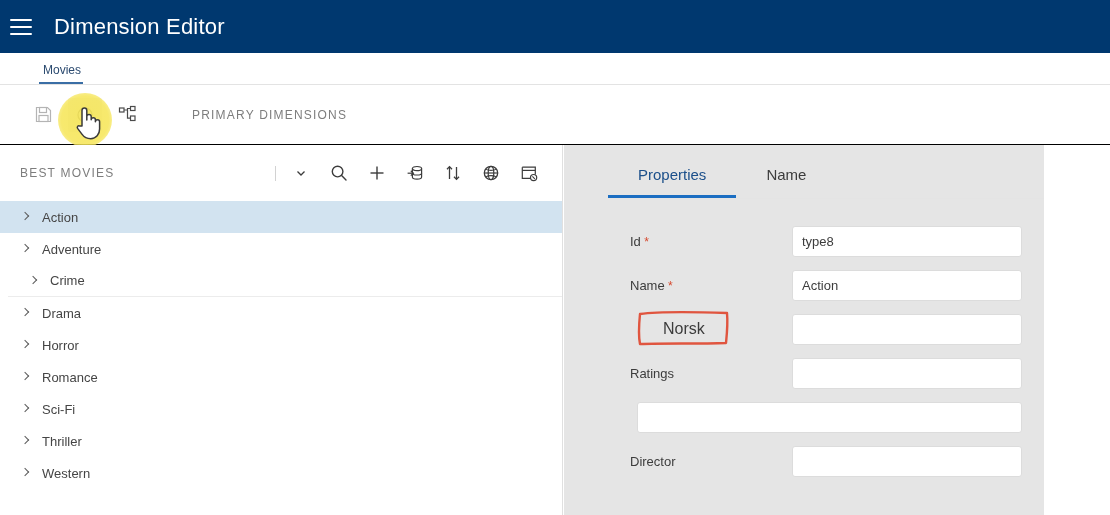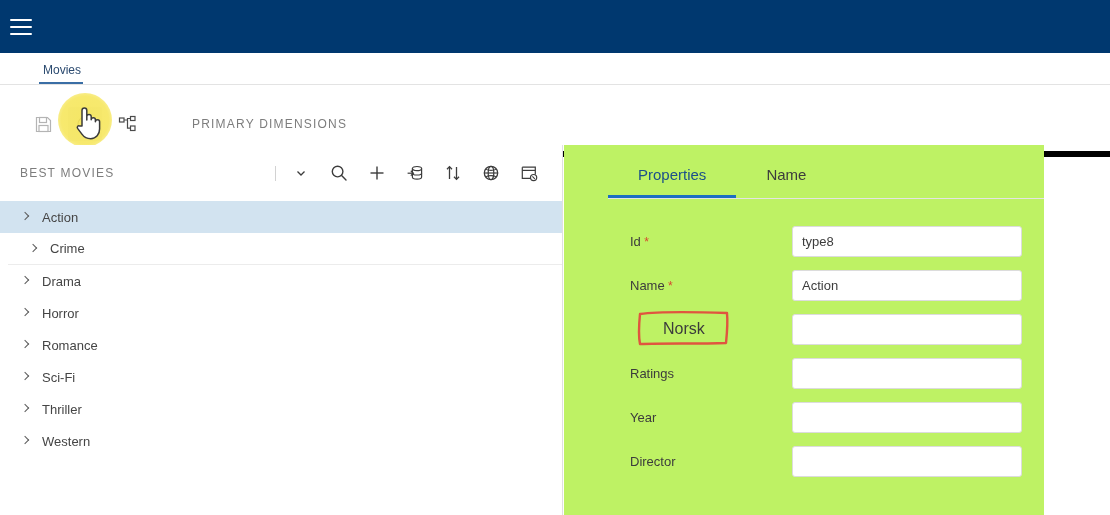--- a/index.html
+++ b/index.html
@@ -43,24 +43,24 @@
     font-size: 12px;
     color: #2b4a6f;
     padding: 0 2px 5px 4px;
     margin-left: 3px;
     border-bottom: 2px solid #3a6ea5;
     cursor: pointer;
   }
 
   
   .toolbar {
-    position: absolute; left: 0; top: 97px;
+    position: absolute; left: 0; top: 85px;
     width: 1110px; height: 60px;
     background: #ffffff;
-    border-bottom: 6px solid #000000;
+    border-bottom: 1px solid #000000;
     display: flex; align-items: center;
   }
   .tb-btn {
     width: 34px; height: 34px;
     margin-left: 8px;
     display: flex; align-items: center; justify-content: center;
     border-radius: 2px;
     cursor: pointer;
     position: relative;
   }
@@ -154,21 +154,21 @@
   }
   .tree-label {
     font-size: 13px;
     color: #454545;
   }
 
   
   .props-panel {
     position: absolute; left: 564px; top: 145px;
     width: 480px; height: 370px;
-    background: #bef264;
+    background: #e5e5e5;
     padding-left: 44px;
   }
   .tabs {
     height: 54px;
     display: flex; align-items: stretch;
     border-bottom: 1px solid #e4e4e4;
   }
   .tab {
     padding: 0 30px;
     display: flex; align-items: center;
@@ -222,20 +222,21 @@
 </style>
 </head>
 <body>
 
 <div class="app-header">
   <div class="hamburger">
     <i></i>
       <i></i>
       <i></i>
   </div>
+  <div class="app-title">Dimension Editor</div>
 </div>
 
 <div class="breadcrumb-bar">
   <div class="breadcrumb-item">Movies</div>
 </div>
 
 <div class="toolbar">
 
   <div class="tb-btn first">
     <svg class="tb-icon muted" width="17" height="17" viewBox="0 0 17 17" fill="none">
@@ -334,20 +335,24 @@
         </svg>
       </div>
     </div>
   </div>
 
   <div class="tree-list">
     <div class="tree-row selected">
       <span class="chev"></span>
       <span class="tree-label">Action</span>
     </div>
+    <div class="tree-row">
+      <span class="chev"></span>
+      <span class="tree-label">Adventure</span>
+    </div>
     <div class="tree-row ruled">
       <span class="chev"></span>
       <span class="tree-label">Crime</span>
     </div>
     <div class="tree-row">
       <span class="chev"></span>
       <span class="tree-label">Drama</span>
     </div>
     <div class="tree-row">
       <span class="chev"></span>
@@ -406,23 +411,20 @@
     </div>
 
     <div class="form-row">
       <div class="form-label">
         <span>Ratings</span>
       </div>
       <input class="form-input" value="" style="">
     </div>
 
     <div class="form-row">
-      <div class="form-label">
-        <span>Year</span>
-      </div>
       <input class="form-input" value="" style="">
     </div>
 
     <div class="form-row">
       <div class="form-label">
         <span>Director</span>
       </div>
       <input class="form-input" value="" style="">
     </div>
 

